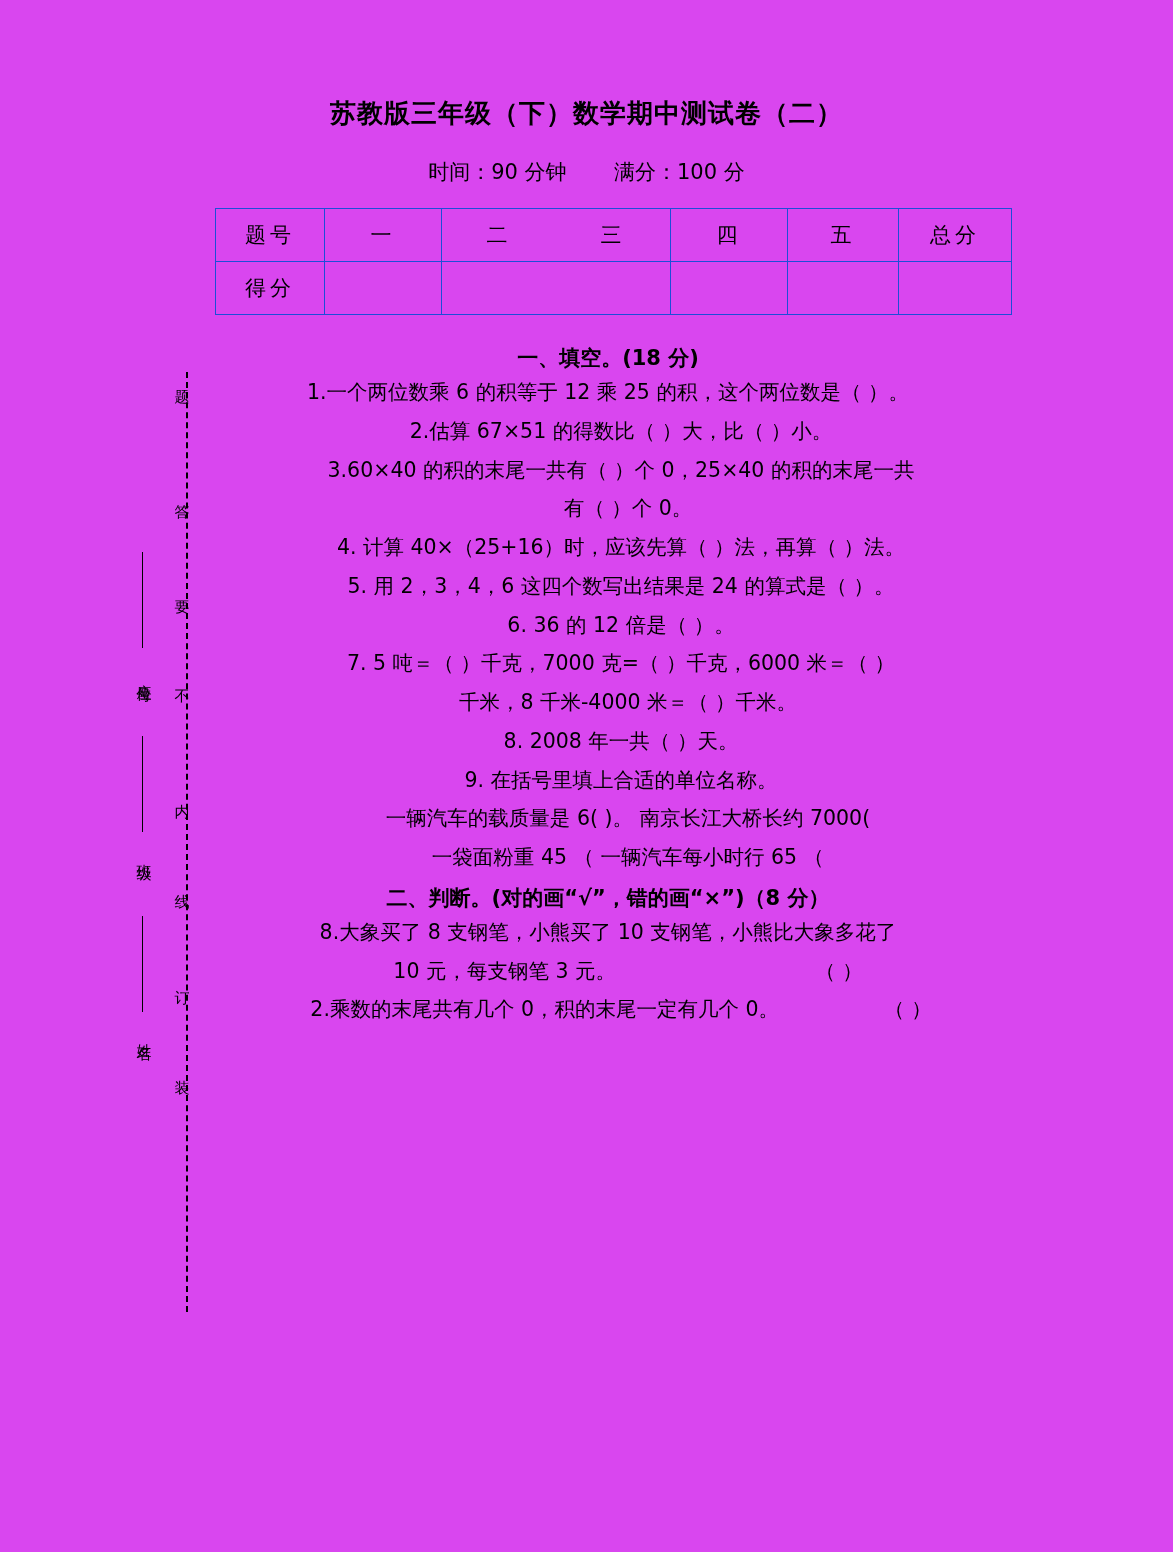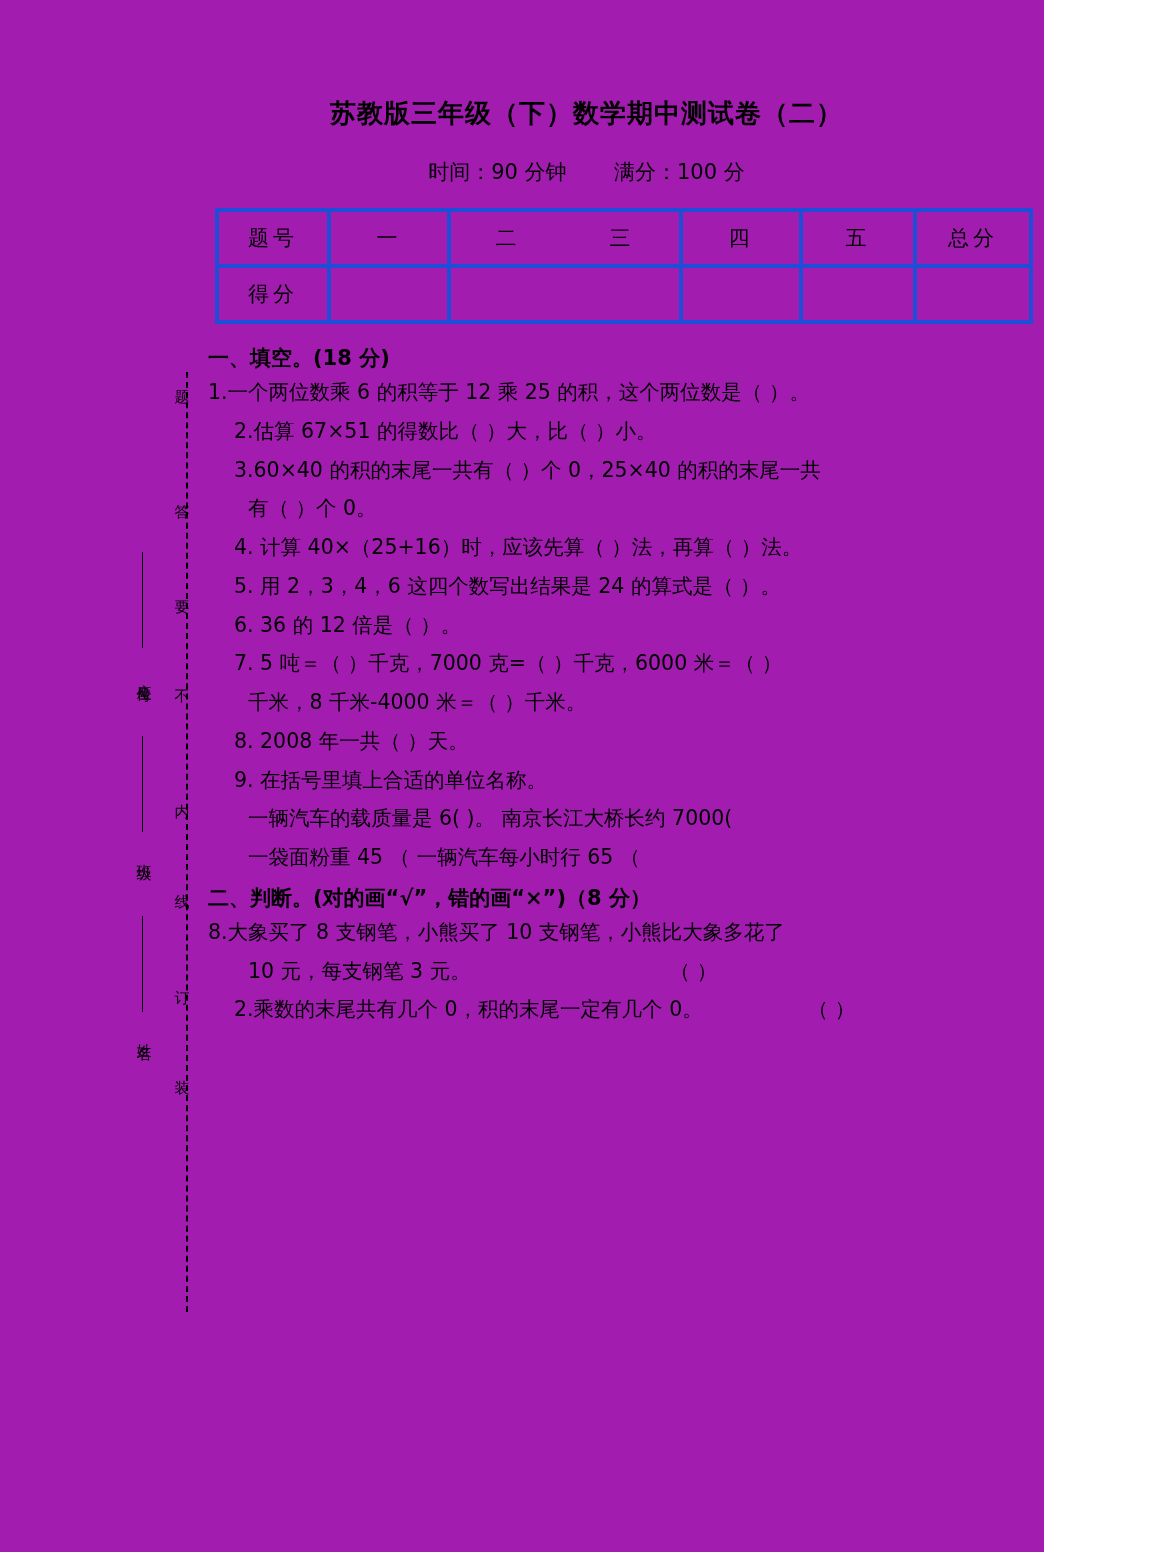--- a/index.html
+++ b/index.html
@@ -6,24 +6,24 @@
     margin: 0;
     padding: 0;
     background: #ffffff;
   }
   body {
     font-family: "DejaVu Sans", "Liberation Sans", sans-serif;
     color: #000000;
   }
   .page {
     position: relative;
-    width: 1044px;
+    width: 1173px;
     height: 1552px;
     overflow: hidden;
-    background: #a21caf;
+    background: #d946ef;
   }
 
   
   .margin-strip {
     position: absolute;
     left: 0;
     top: 0;
     width: 200px;
     height: 1552px;
   }
@@ -72,21 +72,21 @@
 
   
   .score-table {
     position: absolute;
     left: 215px;
     top: 208px;
     border-collapse: collapse;
     font-size: 21px;
   }
   .score-table td {
-    border: 4px solid #1d4ed8;
+    border: 1px solid #1d4ed8;
     height: 52px;
     text-align: center;
     vertical-align: middle;
     letter-spacing: 4px;
     padding: 0;
   }
   .c-head { width: 108px; }
   .c-1 { width: 116px; }
   .c-23 { width: 228px; }
   .c-4 { width: 116px; }
@@ -99,20 +99,21 @@
   }
 
   
   .content {
     position: absolute;
     left: 208px;
     top: 334px;
     width: 800px;
     font-size: 20.5px;
     line-height: 1.0;
+    text-align: center;
   }
   .sec-title {
     font-weight: bold;
     font-size: 21px;
     margin: 14px 0 8px 0;
   }
   .q {
     margin: 0 0 7px 0;
     line-height: 1.55;
   }

